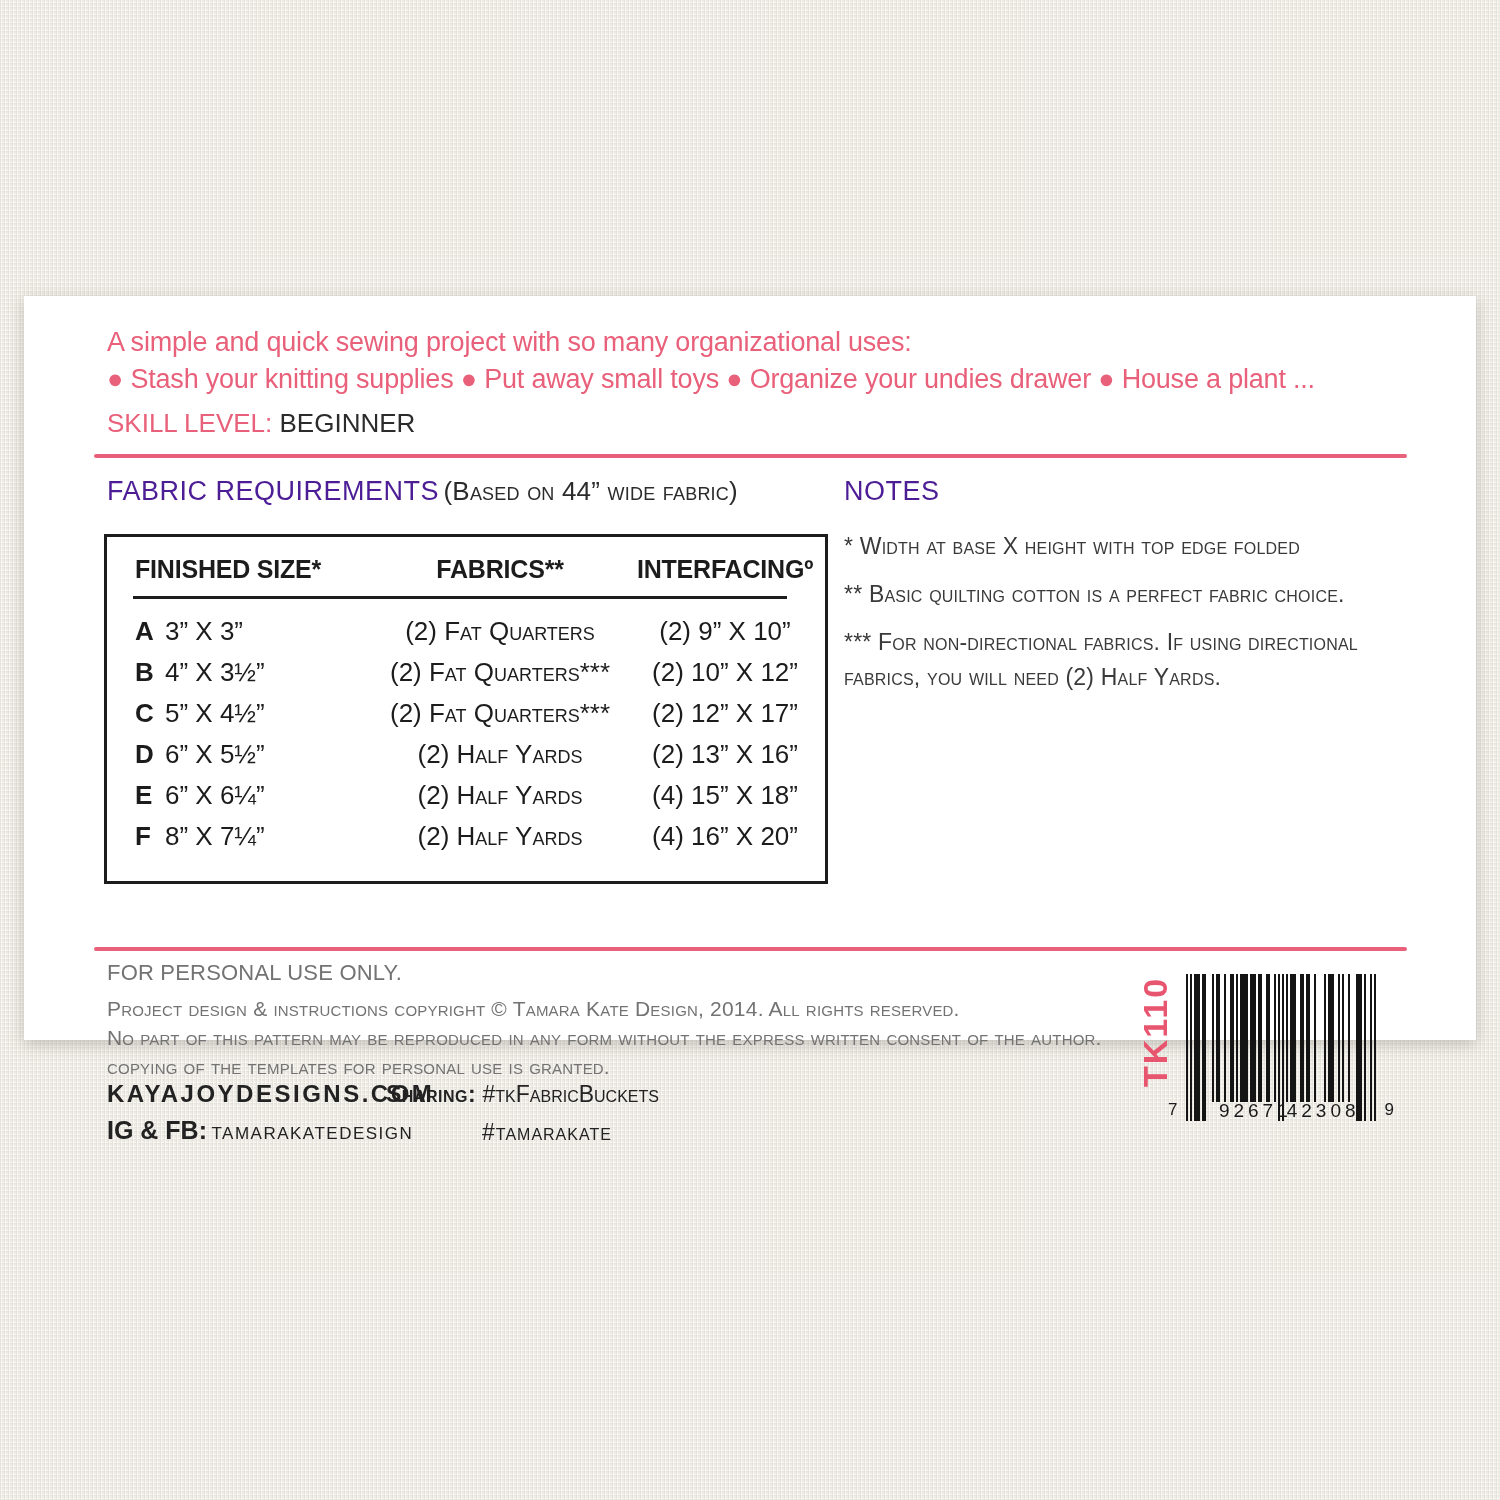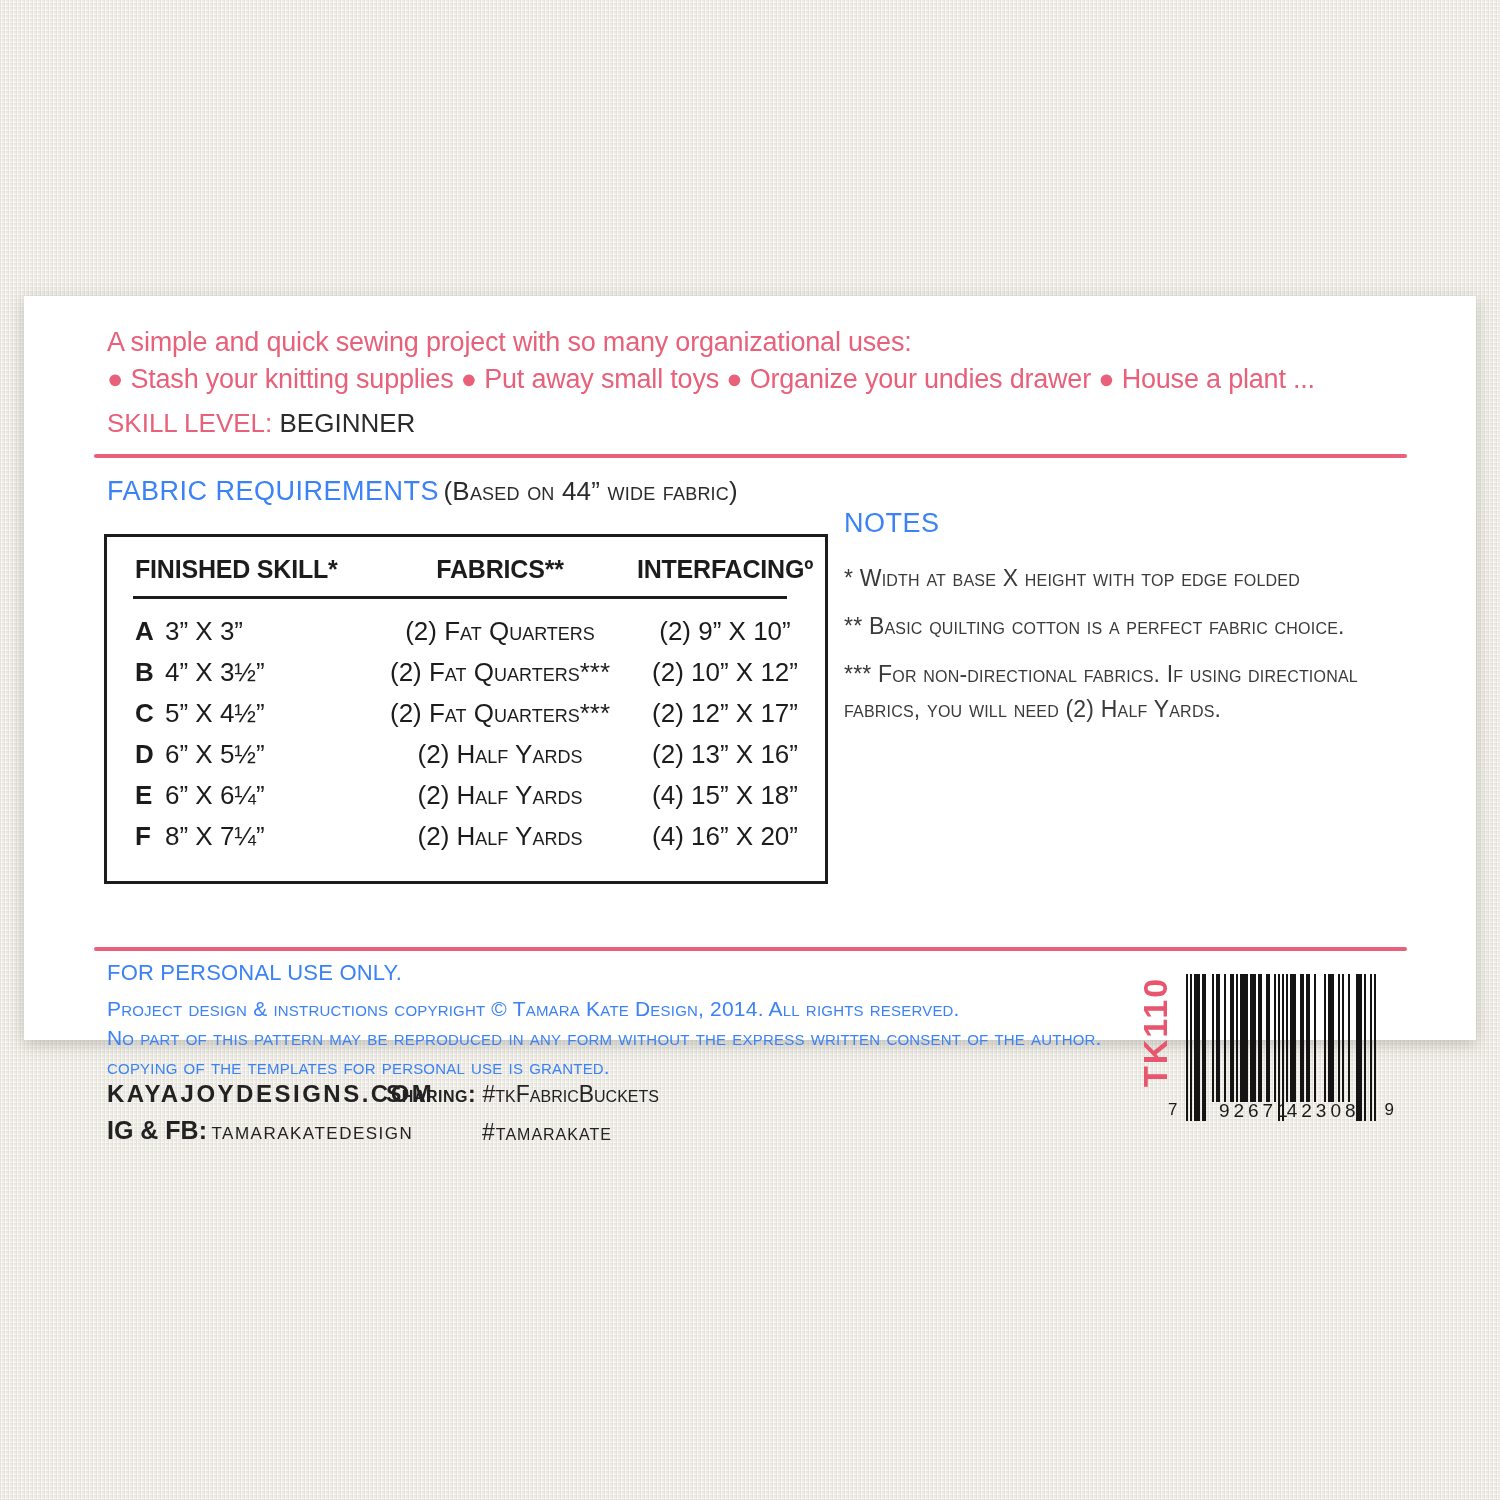--- a/index.html
+++ b/index.html
@@ -14,41 +14,41 @@
   .card{
     position:absolute;left:24px;top:296px;width:1452px;height:744px;
     background:#fff;box-shadow:0 4px 14px rgba(110,105,95,.35);
   }
   .pink{color:#e8607a;}
   .intro{position:absolute;left:83px;top:28px;width:1320px;font-size:27px;line-height:37px;letter-spacing:-.2px;}
   .skill{position:absolute;left:83px;top:112px;font-size:26px;color:#2b2b2b;}
   .rule{position:absolute;left:70px;width:1313px;height:4px;background:#e8607a;border-radius:2px;}
   .rule-top{top:158px;}
   .rule-bottom{top:651px;}
-  .sec-title{font-size:27px;color:#3b82f6;letter-spacing:.5px;margin-top:32px;}
+  .sec-title{font-size:27px;color:#4c1d95;letter-spacing:.5px;}
   .fr-head{position:absolute;left:83px;top:180px;white-space:nowrap;}
   .fr-sub{font-size:26px;color:#2b2b2b;font-variant:small-caps;letter-spacing:.2px;}
   .ftable{
     position:absolute;left:80px;top:238px;width:724px;height:350px;
     border:3px solid #1c1c1c;box-sizing:border-box;color:#1c1c1c;
   }
   .thead{display:flex;padding-top:18px;font-weight:bold;font-size:25px;letter-spacing:-.2px;}
   .c1{width:268px;padding-left:28px;box-sizing:border-box;}
   .c2{width:250px;text-align:center;}
   .c3{flex:1;text-align:center;}
   .hline{margin:12px 38px 12px 26px;border-bottom:3px solid #1c1c1c;}
   .trow{display:flex;font-size:26px;height:41px;align-items:center;}
   .trow:first-of-type{margin-top:8px;}
   .ltr{display:inline-block;width:30px;font-weight:bold;}
   .sc{font-variant:small-caps;}
   .notes{position:absolute;left:820px;top:180px;width:575px;color:#3a3a3a;}
   .notes p{margin:0 0 13px 0;font-size:23px;line-height:35px;font-variant:small-caps;letter-spacing:.2px;}
   .notes p:first-of-type{margin-top:22px;}
   .nmark{font-variant:normal;}
-  .legal{position:absolute;left:83px;top:664px;color:#3b82f6;}
+  .legal{position:absolute;left:83px;top:664px;color:#737373;}
   .legal .l1{font-size:22px;letter-spacing:.2px;margin-bottom:8px;}
   .legal .lsc{font-size:21px;line-height:29px;font-variant:small-caps;letter-spacing:.2px;}
   .frow{position:absolute;left:83px;color:#222;}
   .frow1{top:784px;}
   .frow2{top:820px;}
   .site{font-size:24px;font-weight:bold;letter-spacing:2.5px;}
   .share{position:absolute;left:279px;top:1px;white-space:nowrap;font-size:23px;font-variant:small-caps;}
   .share b{letter-spacing:.5px;}
   .social-label{font-size:25px;font-weight:bold;}
   .handle{font-size:24px;font-variant:small-caps;letter-spacing:1.5px;}
@@ -84,21 +84,21 @@
 
   <div class="rule rule-top"></div>
 
   <div class="fr-head">
     <span class="sec-title">FABRIC REQUIREMENTS</span>
     <span class="fr-sub">(Based on 44” wide fabric)</span>
   </div>
 
   <div class="ftable">
     <div class="thead">
-      <div class="c1">FINISHED SKILL*</div>
+      <div class="c1">FINISHED SIZE*</div>
       <div class="c2">FABRICS**</div>
       <div class="c3">INTERFACINGº</div>
     </div>
     <div class="hline"></div>
 
     <div class="trow">
       <div class="c1"><span class="ltr">A</span><span>3” X 3”</span></div>
       <div class="c2 sc">(2) Fat Quarters</div>
       <div class="c3">(2) 9” X 10”</div>
     </div>

